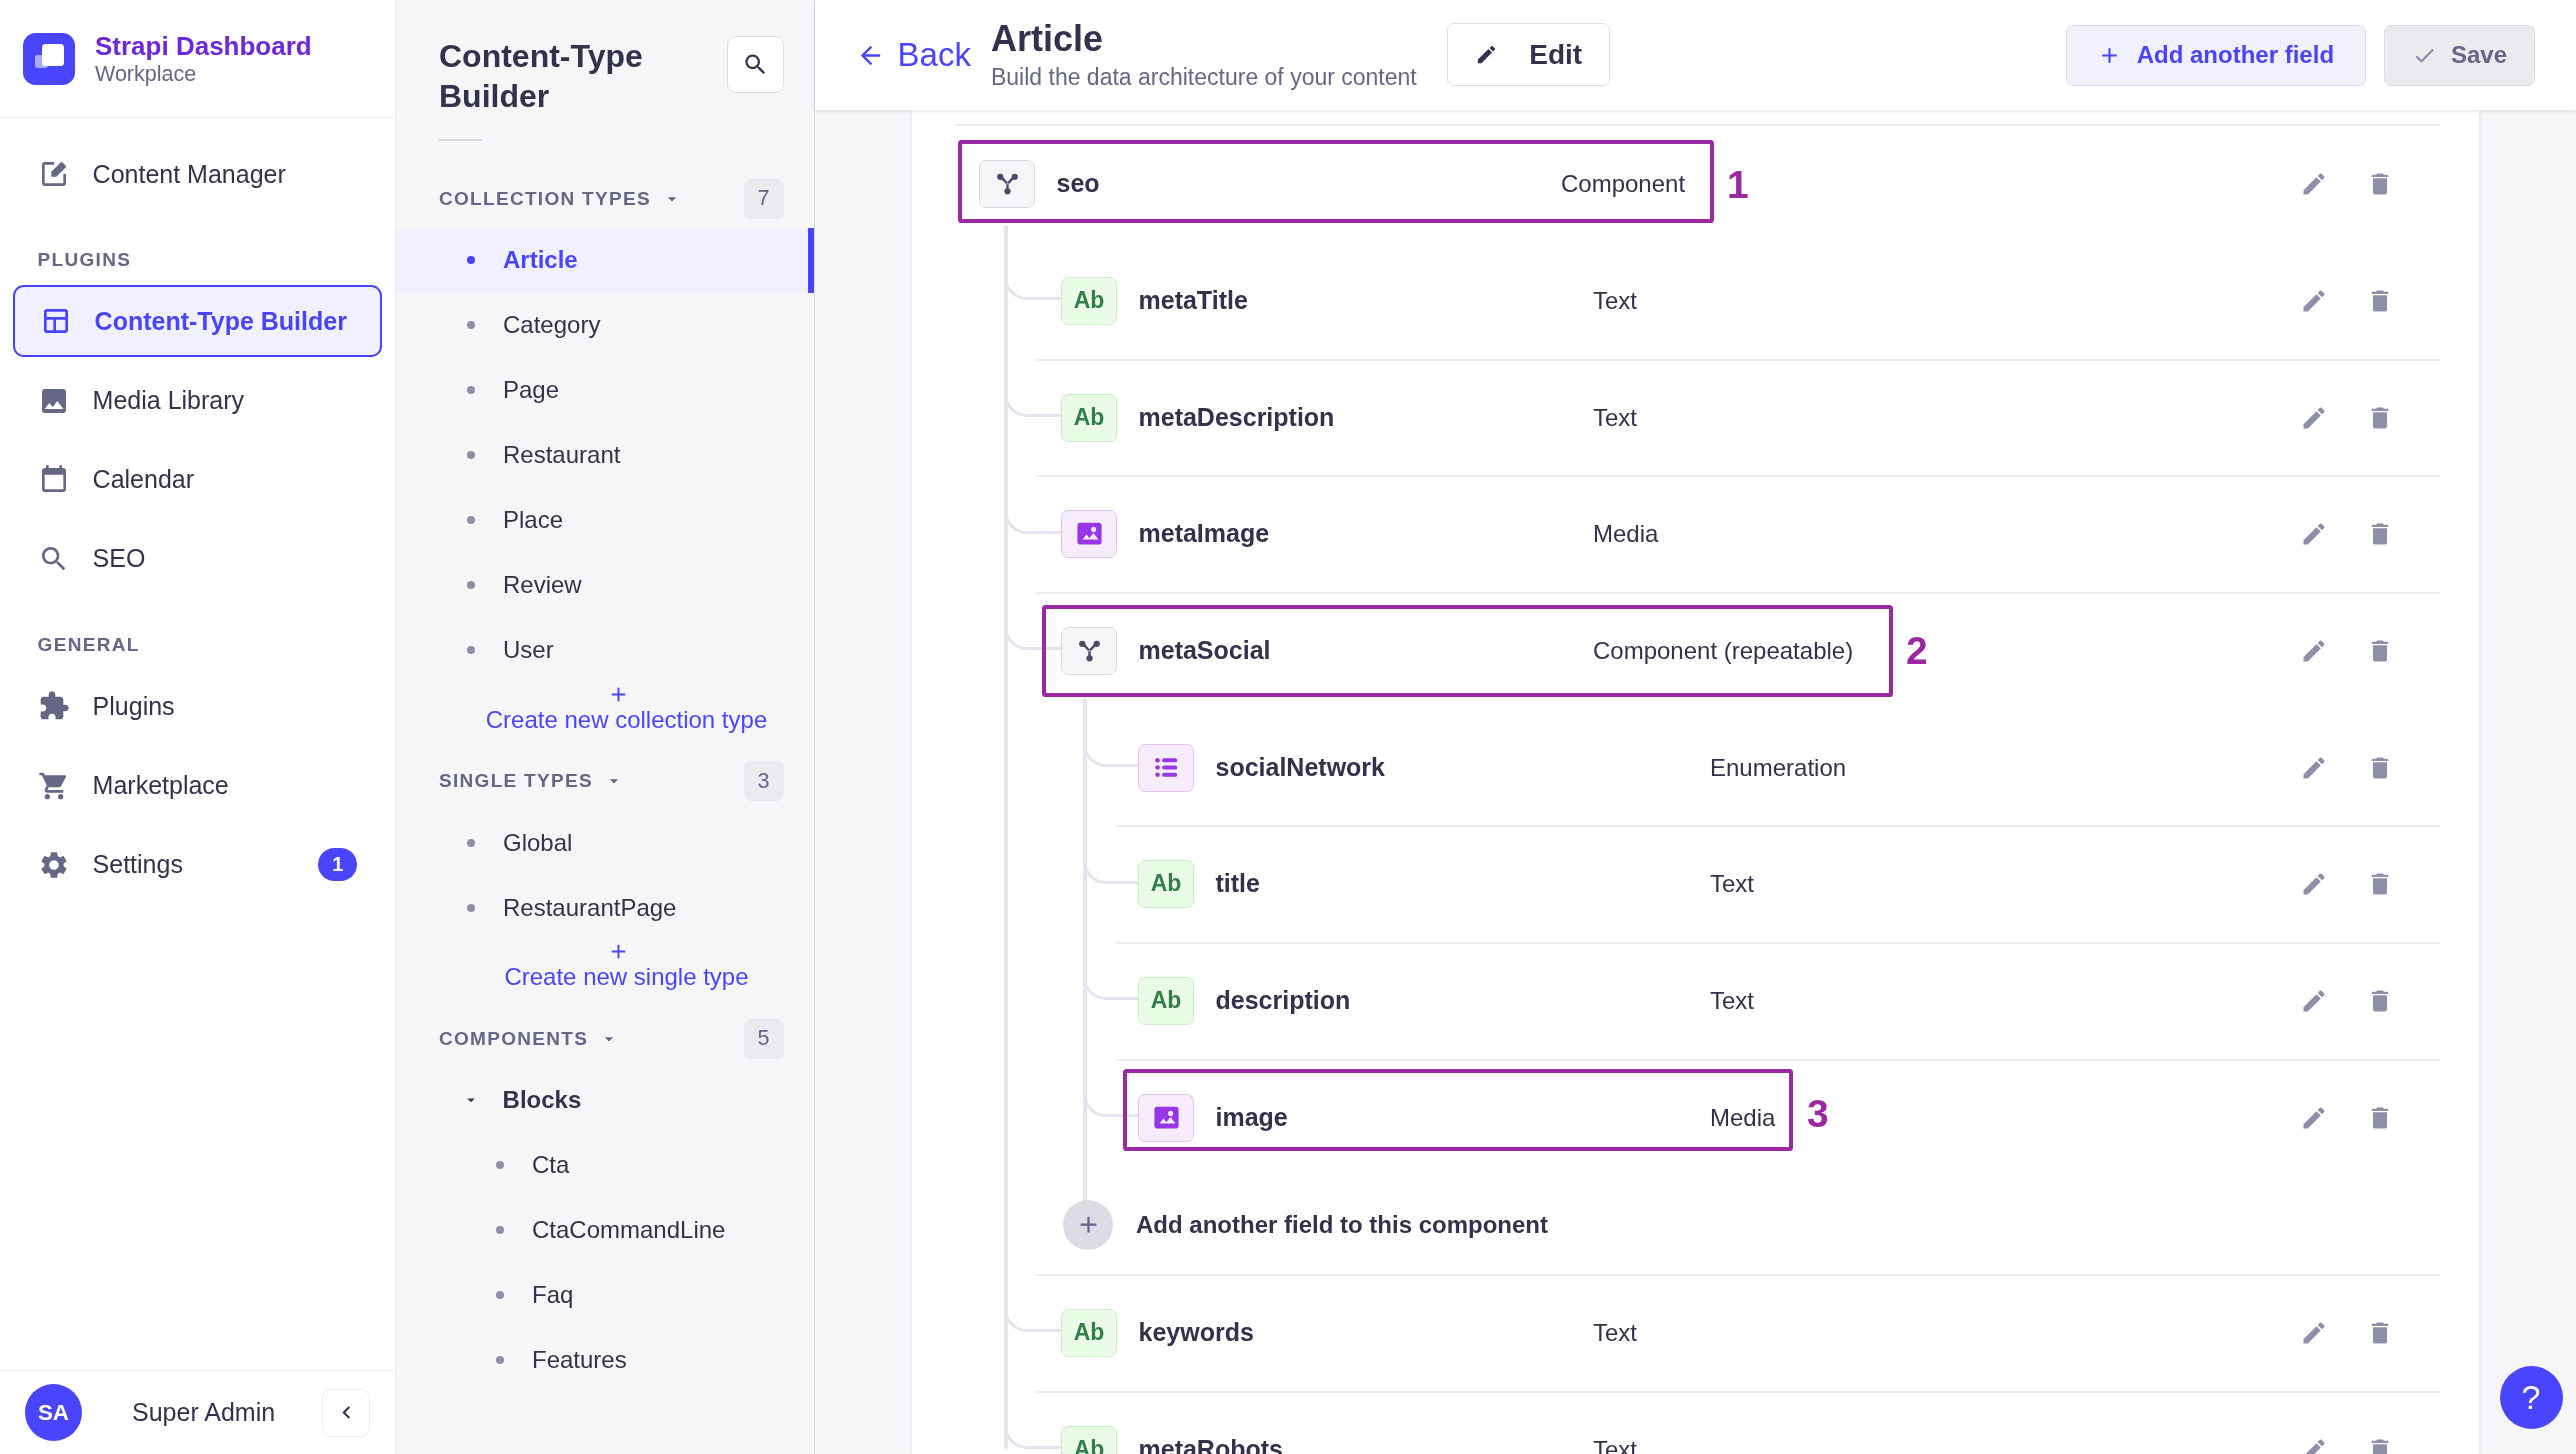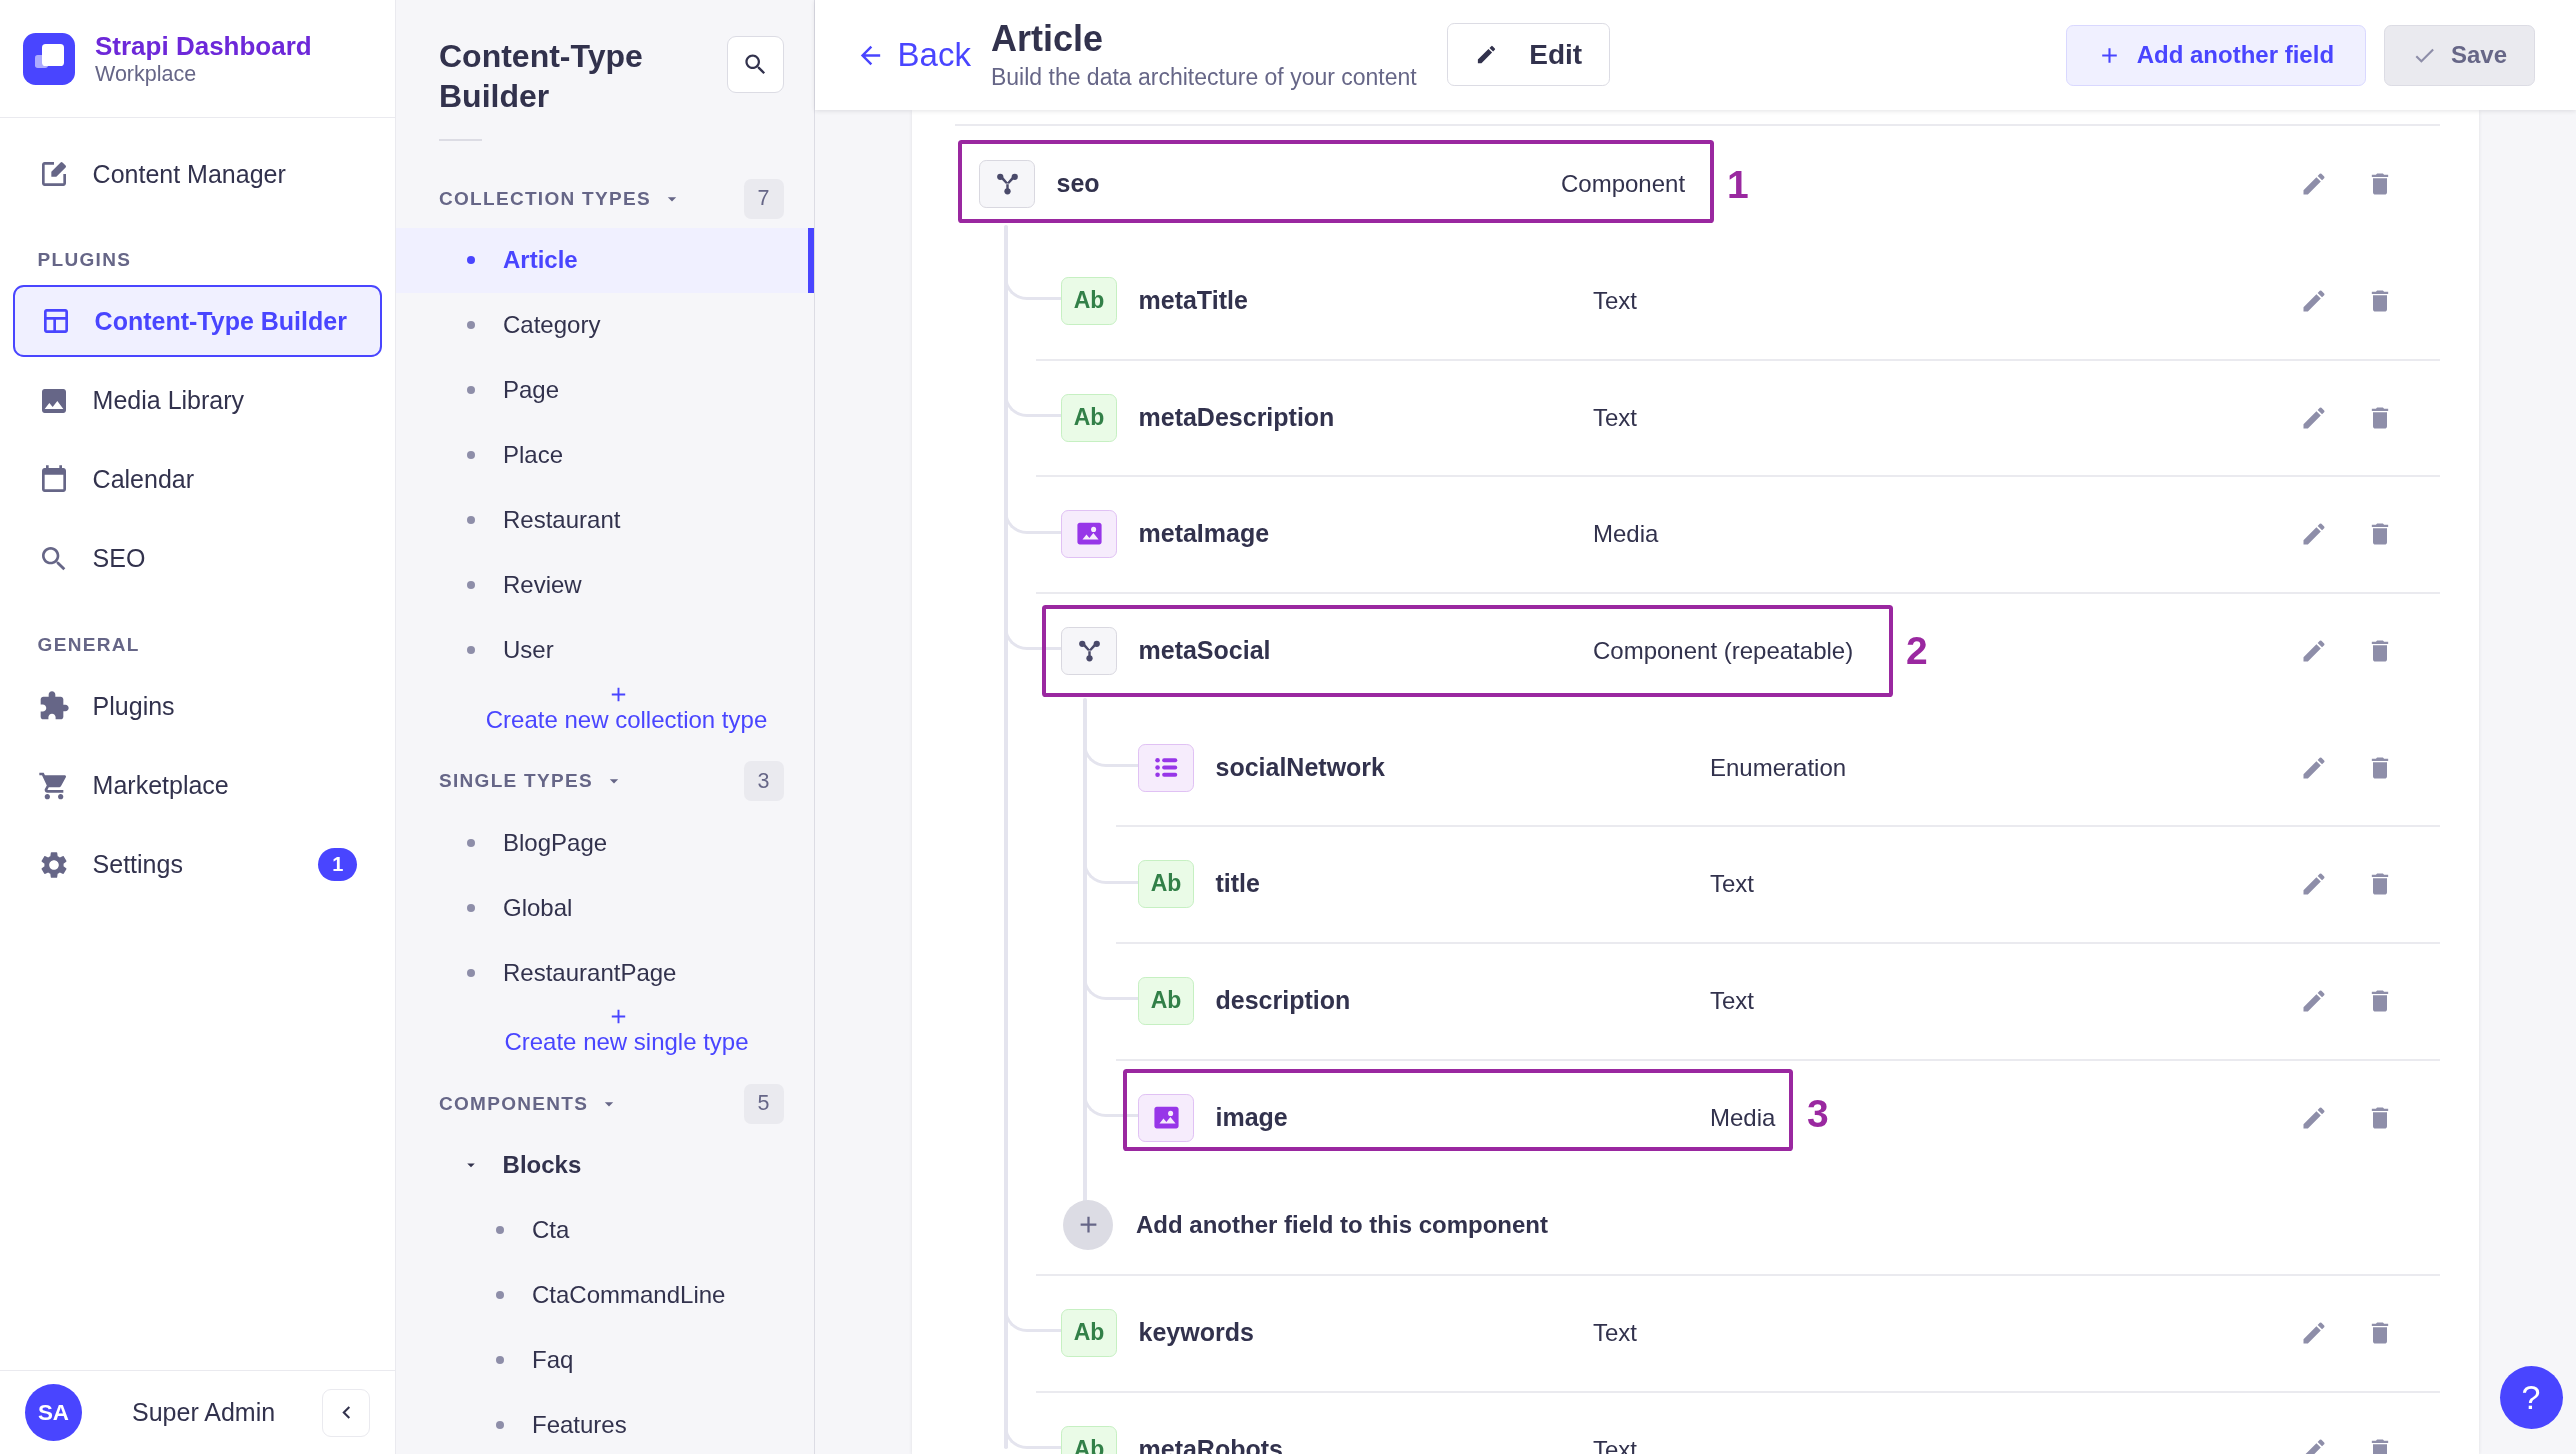--- a/index.html
+++ b/index.html
@@ -278,25 +278,25 @@
     <div class="sn-item">
         <span class="dot"></span>
         <span>Category</span>
       </div>
     <div class="sn-item">
         <span class="dot"></span>
         <span>Page</span>
       </div>
     <div class="sn-item">
         <span class="dot"></span>
+        <span>Restaurant</span>
+      </div>
+    <div class="sn-item">
+        <span class="dot"></span>
         <span>Place</span>
-      </div>
-    <div class="sn-item">
-        <span class="dot"></span>
-        <span>Restaurant</span>
       </div>
     <div class="sn-item">
         <span class="dot"></span>
         <span>Review</span>
       </div>
     <div class="sn-item">
         <span class="dot"></span>
         <span>User</span>
       </div>
     <div class="sn-action">
@@ -306,24 +306,20 @@
       <span>Create new collection type</span>
     </div>
 
     <div class="group-head" style="margin-top:12.6px">
       <span class="group-label">SINGLE TYPES</span>
       <svg class="caret" viewBox="0 0 24 24">
           <use href="#i-caret"></use>
         </svg>
       <span class="group-badge">3</span>
     </div>
-    <div class="sn-item">
-        <span class="dot"></span>
-        <span>BlogPage</span>
-      </div>
     <div class="sn-item">
         <span class="dot"></span>
         <span>Global</span>
       </div>
     <div class="sn-item">
         <span class="dot"></span>
         <span>RestaurantPage</span>
       </div>
     <div class="sn-action">
       <svg viewBox="0 0 24 24">

